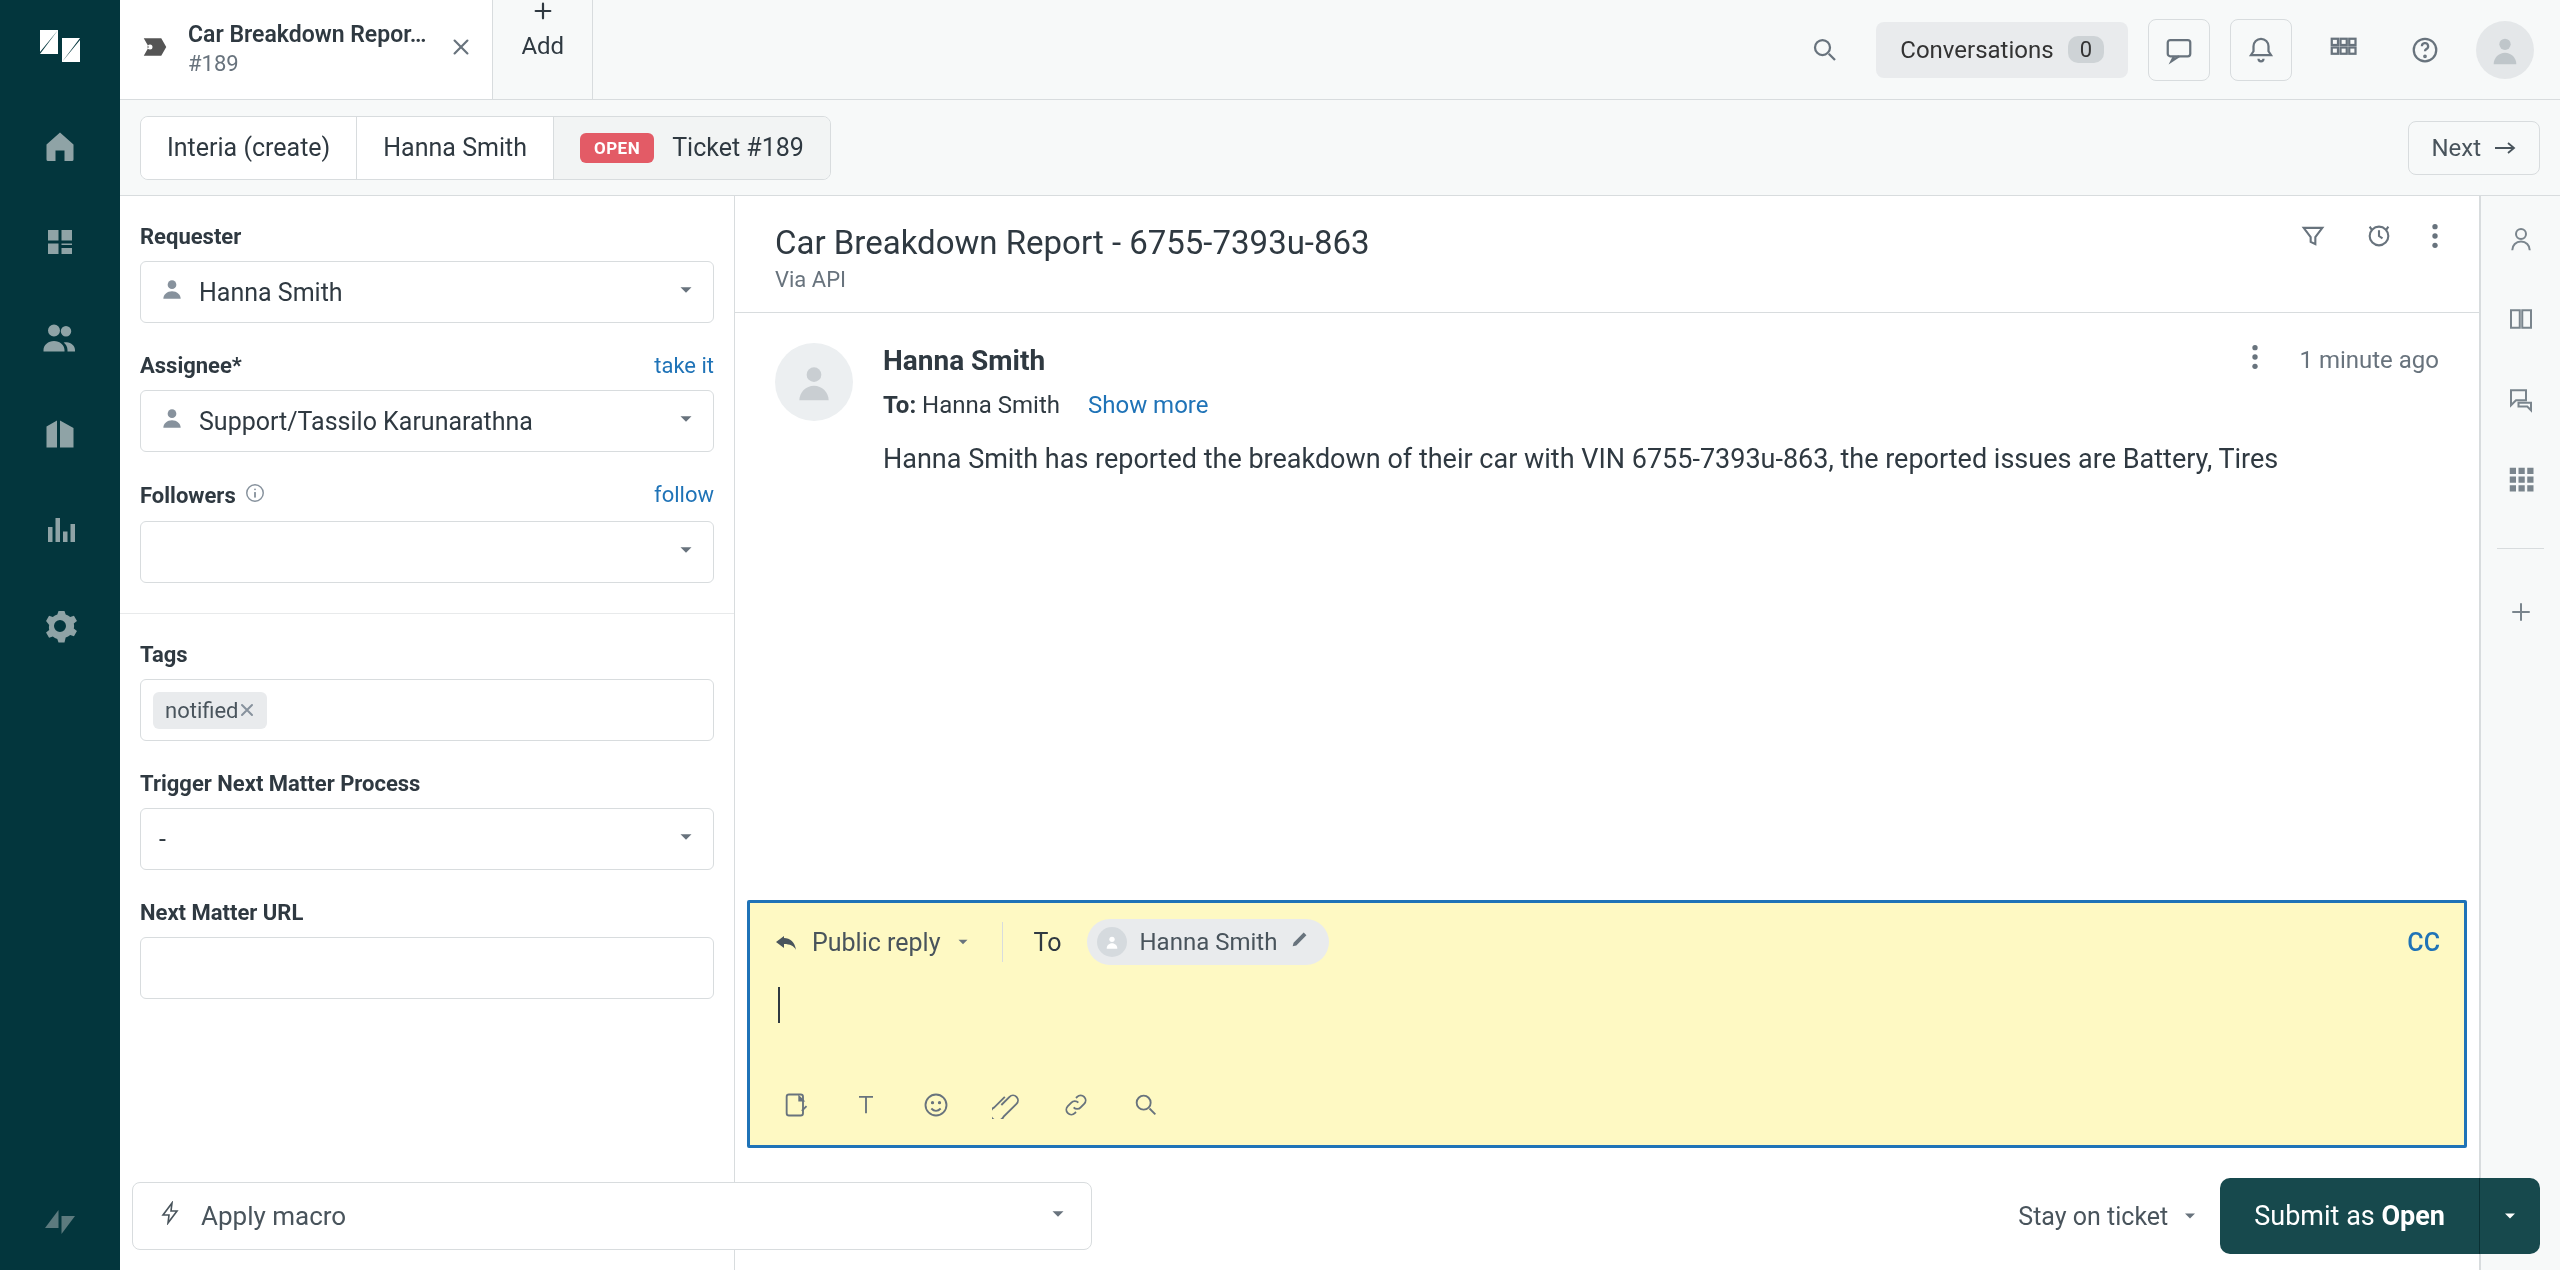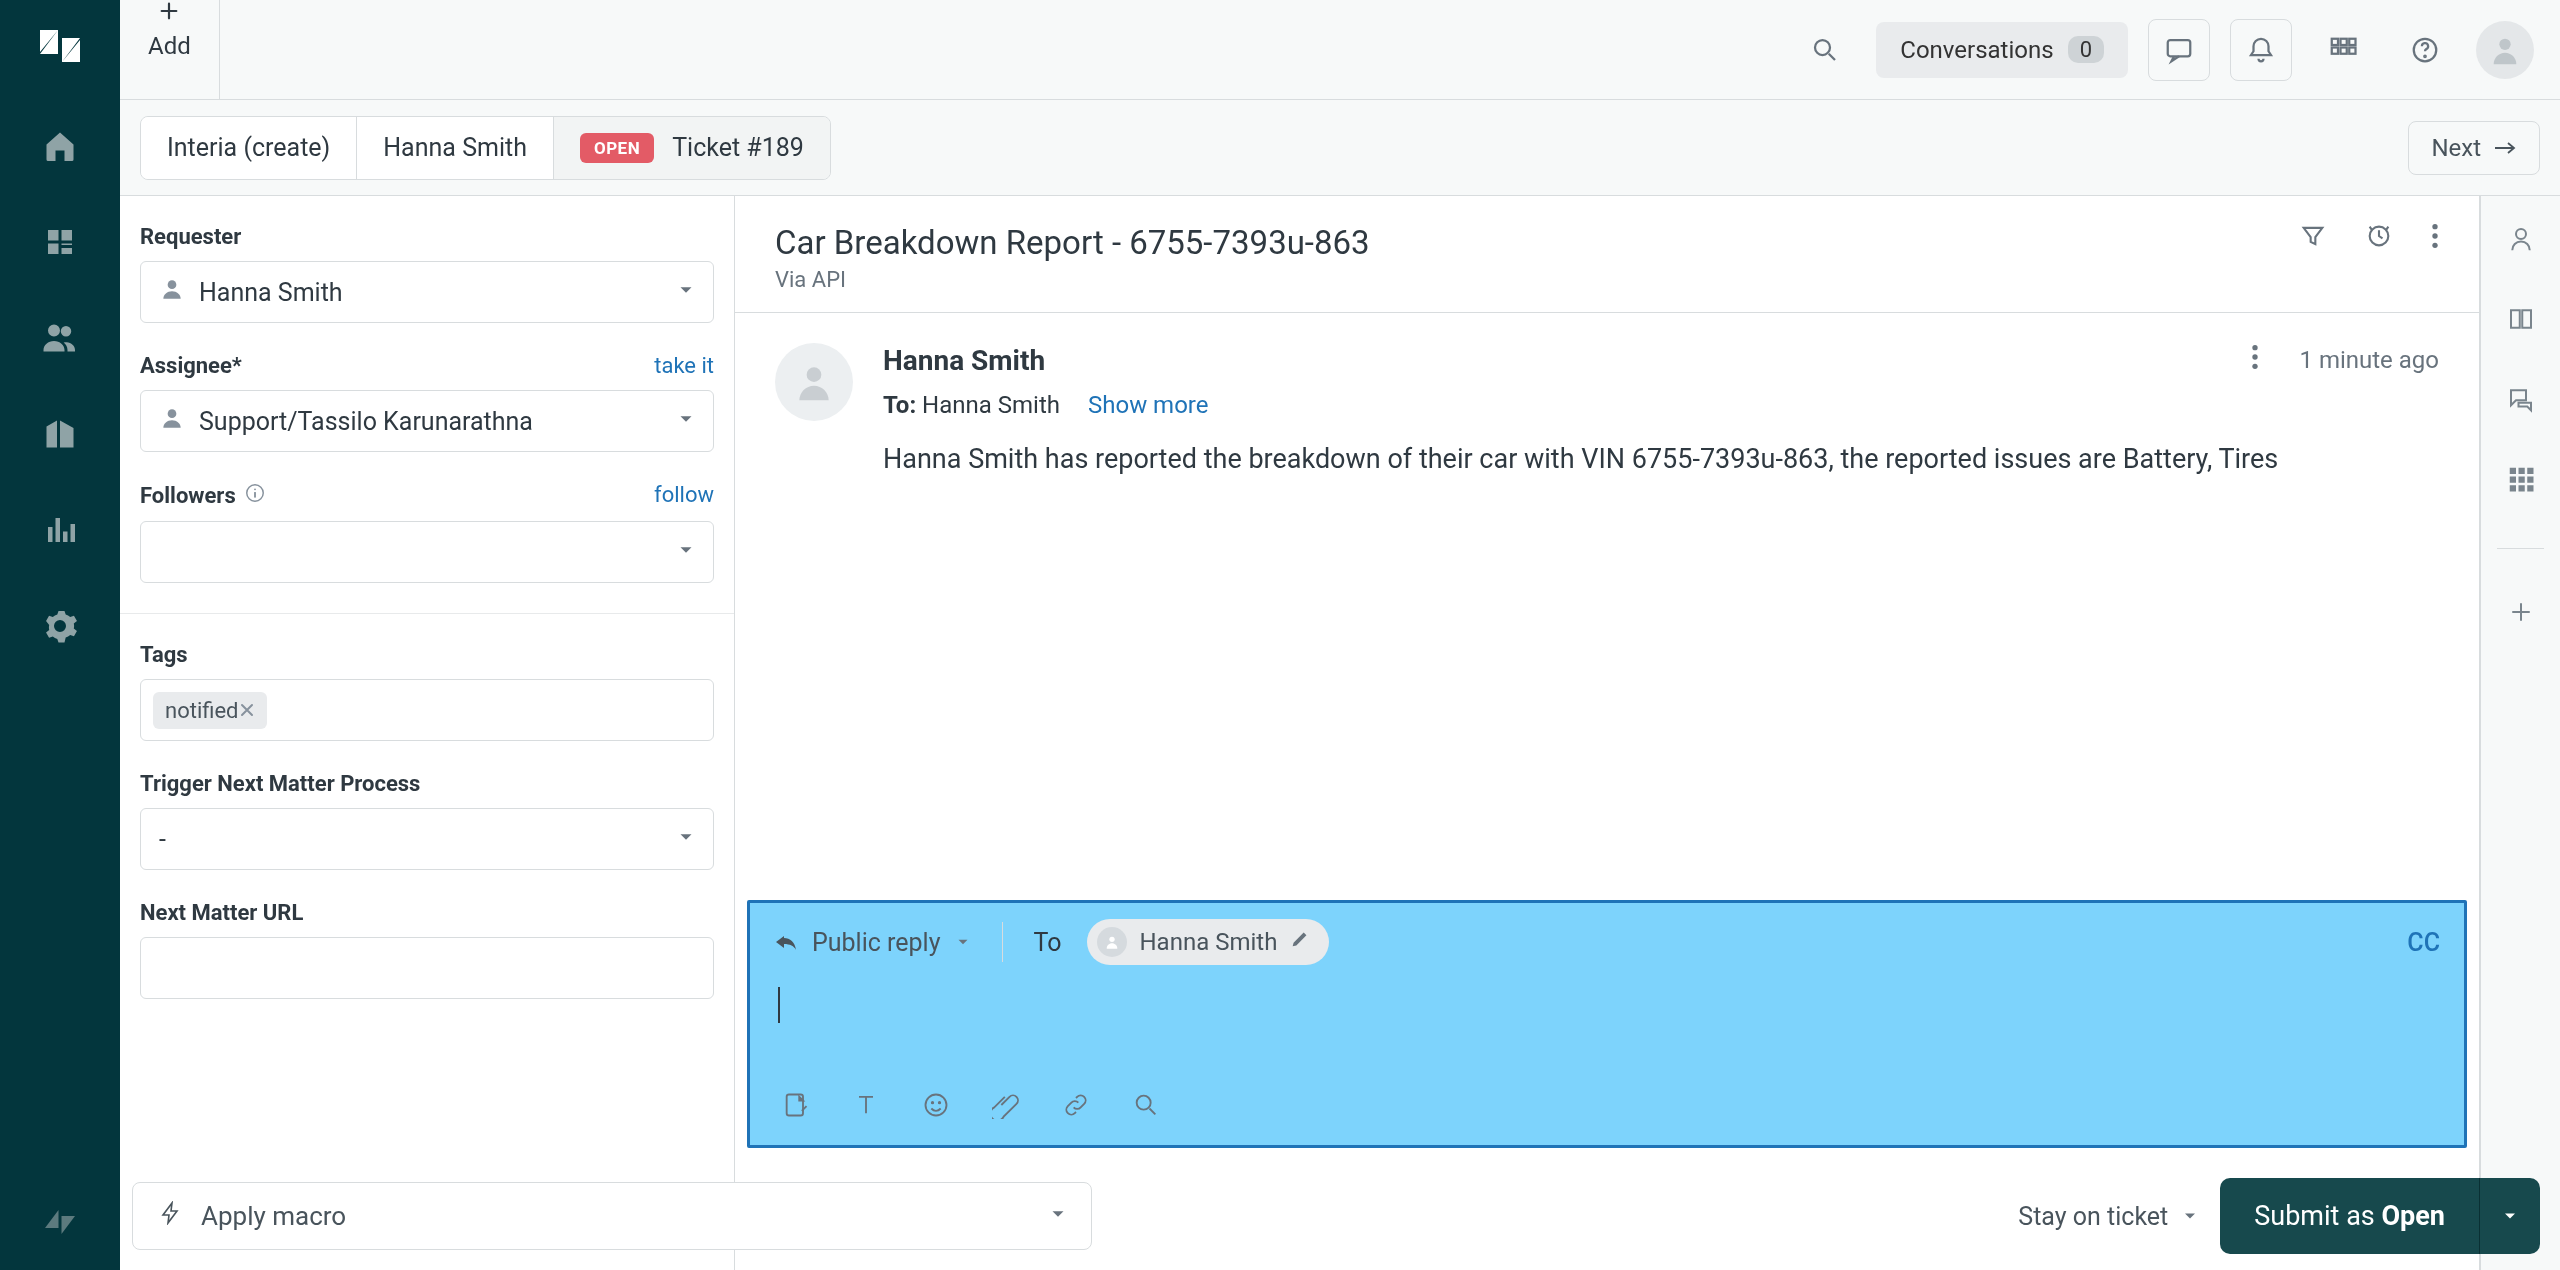--- a/index.html
+++ b/index.html
@@ -112,21 +112,21 @@
   .msg-author{font-size:28px;font-weight:700;}
   .msg-dots{margin-left:auto;color:#68737d;margin-right:40px}
   .msg-dots svg{width:8px;height:28px;fill:currentColor}
   .msg-time{color:var(--text-subtle);font-size:24px}
   .msg-to{margin-top:14px;font-size:24px;color:var(--text);}
   .msg-to b{font-weight:700}
   .msg-to .show-more{color:var(--link);margin-left:22px}
   .msg-text{margin-top:22px;font-size:27px;color:var(--text);line-height:1.4}
 
   
-  .composer-wrap{margin:0 12px 12px;border:3px solid var(--focus);border-radius:2px;background:#7dd3fc;}
+  .composer-wrap{margin:0 12px 12px;border:3px solid var(--focus);border-radius:2px;background:#fef9c3;}
   .composer-top{display:flex;align-items:center;padding:16px 24px;gap:26px;border-bottom:none}
   .reply-select{display:flex;align-items:center;gap:14px;font-size:25px;color:#49545c}
   .reply-select svg.reply{width:24px;height:22px;fill:currentColor}
   .reply-select svg.chev{width:18px;height:18px;fill:#68737d}
   .vline{width:1px;height:40px;background:var(--border);margin:0 4px}
   .to-label{font-size:25px;color:var(--text)}
   .to-chip{display:flex;align-items:center;gap:12px;background:#e9ebed;border-radius:30px;padding:8px 18px 8px 10px;font-size:24px;color:#49545c}
   .to-chip .mini-avatar{width:30px;height:30px;border-radius:50%;background:#d5dade;display:flex;align-items:center;justify-content:center;color:#fff}
   .to-chip .mini-avatar svg{width:16px;height:16px;fill:currentColor}
   .to-chip .pencil{color:#68737d}
@@ -205,20 +205,36 @@
   <div class="nav-icon z-bottom">
     <svg viewBox="0 0 48 48">
         <path d="M22 8v24L4 32 22 8zM26 40V16l18 0L26 40z"></path>
       </svg>
   </div>
 </div>
 
 <div class="main">
 
   <div class="tabstrip">
+    <div class="tab active">
+      <span class="tab-icon">
+        <svg viewBox="0 0 24 24">
+            <path d="M3 5h14l4 7-4 7H3l4-7-4-7zm5 5a2 2 0 1 0 0 4 2 2 0 0 0 0-4z"></path>
+          </svg>
+      </span>
+      <span class="tab-text">
+        <span class="tab-title">Car Breakdown Repor…</span>
+        <span class="tab-sub">#189</span>
+      </span>
+      <span class="tab-close">
+        <svg viewBox="0 0 24 24">
+            <path d="M5 5l14 14M19 5L5 19" stroke="currentColor" stroke-width="2.4" fill="none" stroke-linecap="round"></path>
+          </svg>
+      </span>
+    </div>
     <div class="tab-add">
       <svg viewBox="0 0 24 24">
           <path d="M12 4v16M4 12h16" stroke="currentColor" stroke-width="2.4" stroke-linecap="round"></path>
         </svg>
       <span>Add</span>
     </div>
     <div class="tabstrip-right">
       <div class="icon-btn bare">
         <svg viewBox="0 0 24 24">
             <circle cx="10" cy="10" r="6"></circle>

